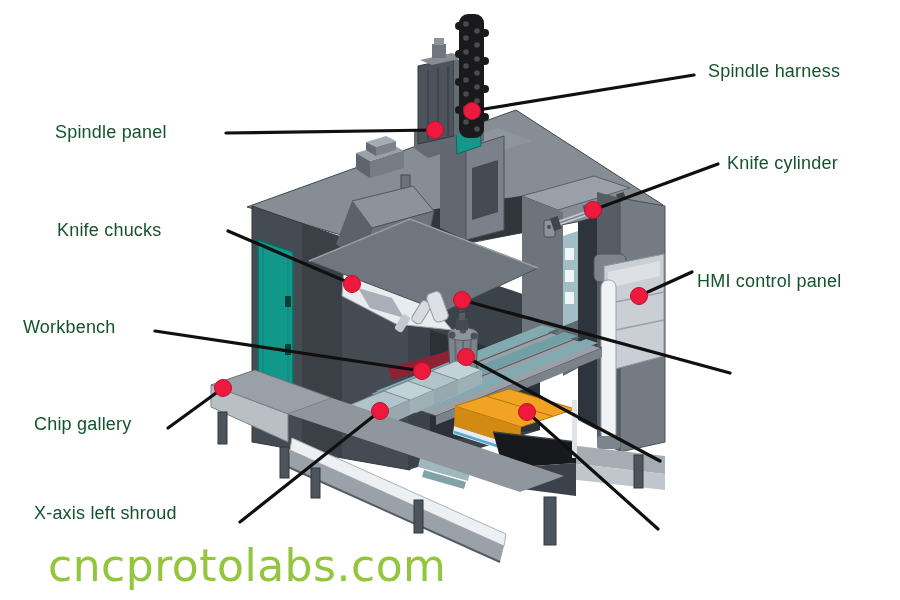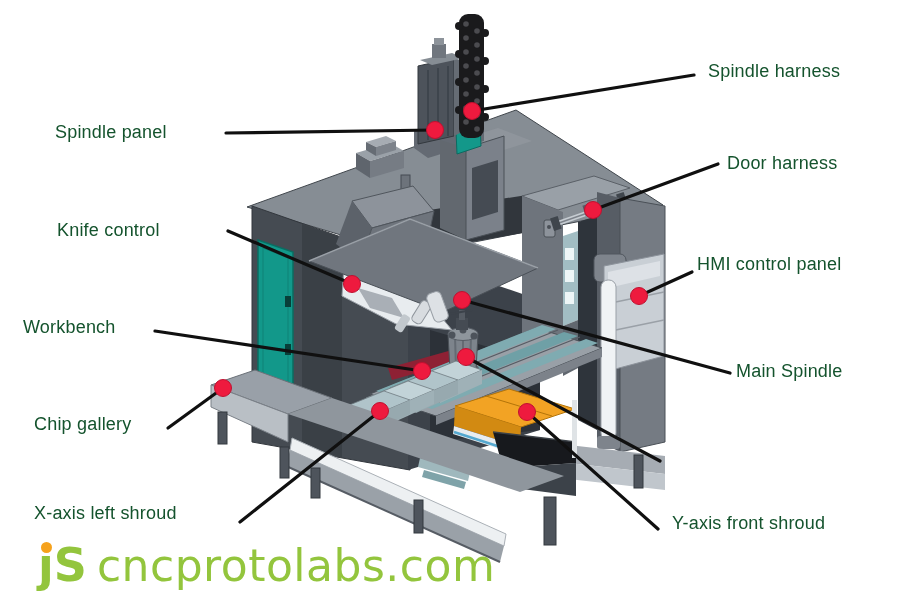--- a/index.html
+++ b/index.html
@@ -255,30 +255,25 @@
       <circle cx="466" cy="357" r="8.5" fill="#ee1a3e" stroke="#c01030" stroke-width="1"></circle>
       <line x1="380" y1="411" x2="240" y2="522" stroke="#101010" stroke-width="3.2" stroke-linecap="round"></line>
       <circle cx="380" cy="411" r="8.5" fill="#ee1a3e" stroke="#c01030" stroke-width="1"></circle>
       <line x1="527" y1="412" x2="658" y2="529" stroke="#101010" stroke-width="3.2" stroke-linecap="round"></line>
       <circle cx="527" cy="412" r="8.5" fill="#ee1a3e" stroke="#c01030" stroke-width="1"></circle>
     </svg>
 
   <div id="labels">
       <div class="callout-label" style="left: 55px; top: 122px;">Spindle panel</div>
       <div class="callout-label" style="left: 708px; top: 61px;">Spindle harness</div>
-      <div class="callout-label" style="left: 57px; top: 220px;">Knife control</div>
-      <div class="callout-label" style="left: 727px; top: 153px;">Door harness</div>
-      <div class="callout-label" style="left: 697px; top: 254px;">HMI control panel</div>
+      <div class="callout-label" style="left: 57px; top: 220px;">Knife chucks</div>
+      <div class="callout-label" style="left: 727px; top: 153px;">Knife cylinder</div>
+      <div class="callout-label" style="left: 697px; top: 271px;">HMI control panel</div>
       <div class="callout-label" style="left: 23px; top: 317px;">Workbench</div>
-      <div class="callout-label" style="left: 736px; top: 361px;">Main Spindle</div>
       <div class="callout-label" style="left: 34px; top: 414px;">Chip gallery</div>
       <div class="callout-label" style="left: 34px; top: 503px; text-align: center;">X-axis left shroud</div>
-      <div class="callout-label" style="left: 672px; top: 513px;">Y-axis front shroud</div>
     </div>
 
   <div class="logo">
-    <span class="mark">
-      <i class="jdot"></i><span>ȷS</span>
-    </span>
     <span class="domain">cncprotolabs.com</span>
   </div>
 
 </div>
 
 </body></html>

